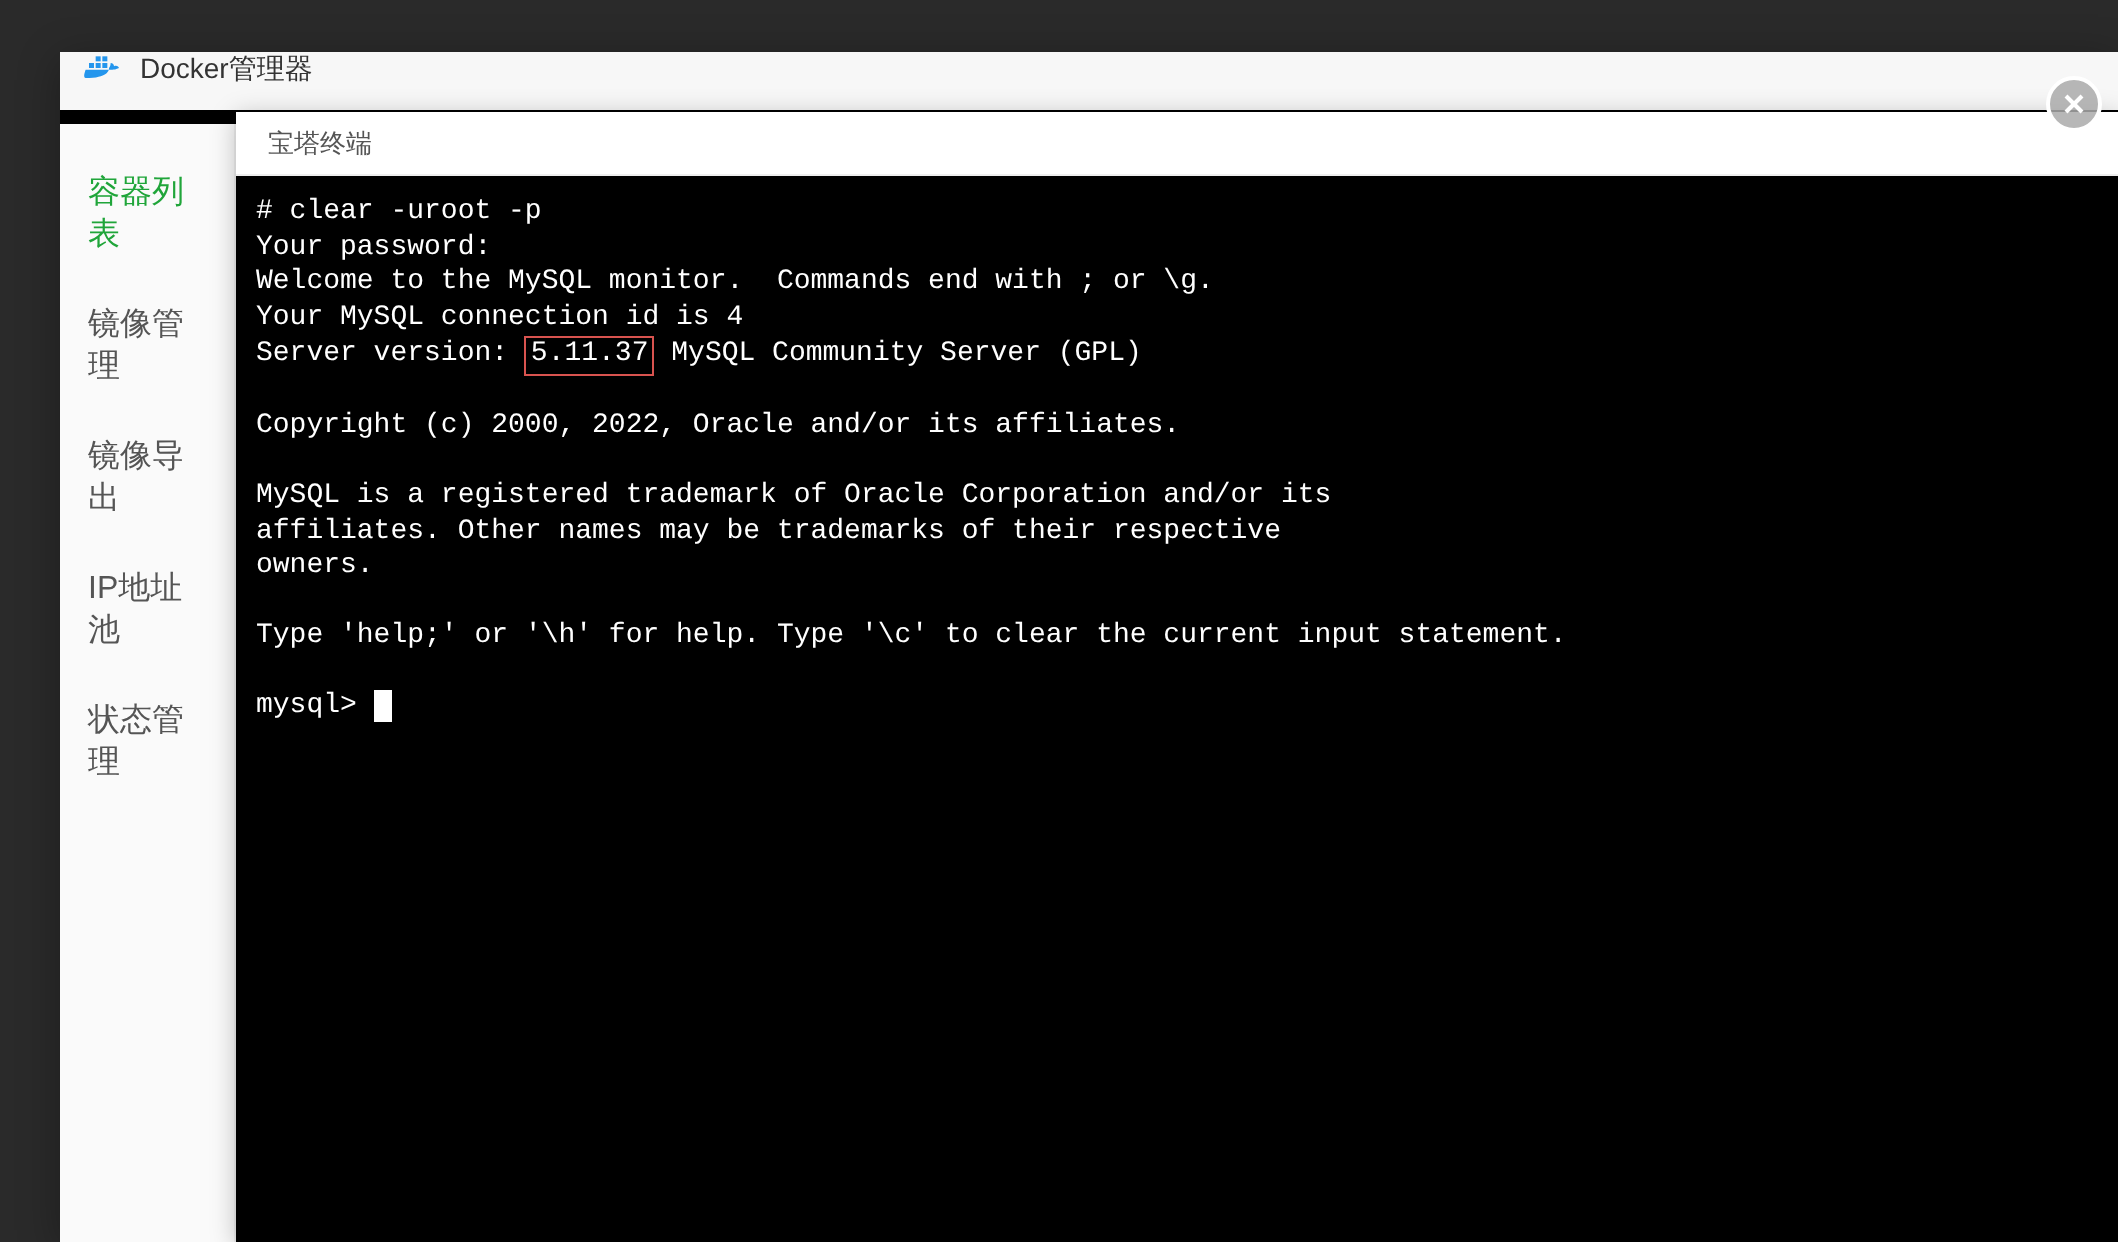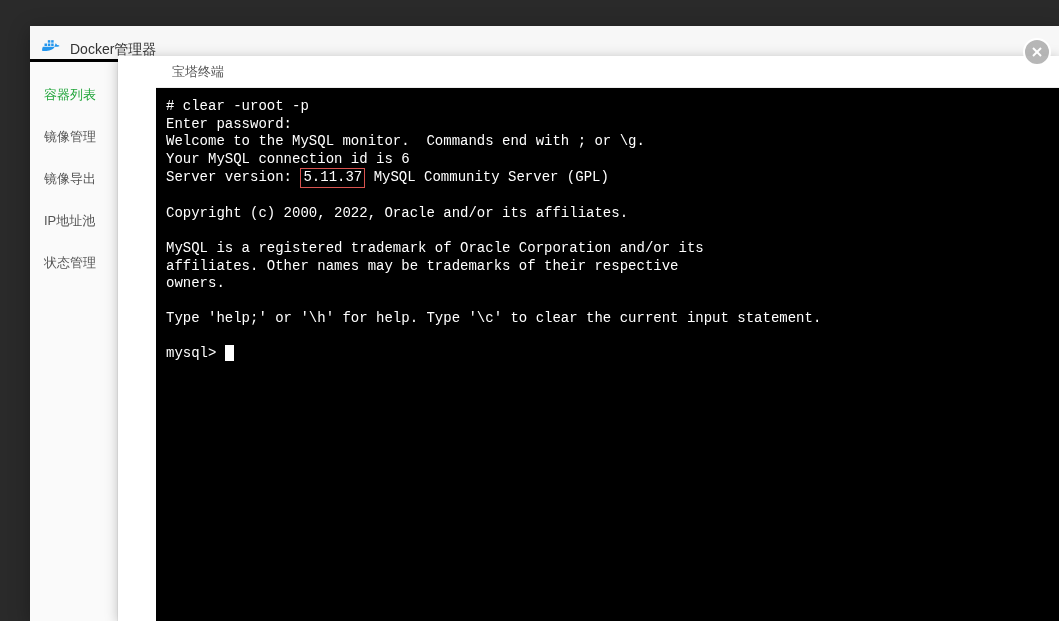--- a/index.html
+++ b/index.html
@@ -22,45 +22,45 @@
       left: 30px;
       right: 0;
       bottom: 0;
       background: #fff;
       box-shadow: 0 4px 20px rgba(0,0,0,0.3);
     }
     .modal-header {
       height: 36px;
       background: #f7f7f7;
       display: flex;
-      align-items: flex-end;
+      align-items: flex-start;
       padding: 0 12px;
       gap: 8px;
-      border-bottom: 3px solid #000000;
+      border-bottom: 7px solid #000000;
     }
     .docker-icon {
       color: #2496ed;
       font-size: 18px;
     }
     .modal-title {
       font-size: 14px;
       color: #333;
     }
     .modal-body {
       display: flex;
       height: calc(100% - 36px);
     }
     .sidebar {
       width: 88px;
       background: #fafafa;
       border-right: 1px solid #eee;
       padding-top: 12px;
     }
     .sidebar-item {
-      font-size: 13px;
+      font-size: 16px;
       color: #555;
       padding: 12px 14px;
       cursor: pointer;
     }
     .sidebar-item.active {
       color: #20a53a;
     }
     .main-area {
       flex: 1;
       position: relative;
@@ -79,21 +79,20 @@
     .terminal-modal {
       position: absolute;
       top: 56px;
       left: 118px;
       right: 0;
       bottom: 0;
       background: #fff;
       box-shadow: 0 2px 12px rgba(0,0,0,0.25);
       display: flex;
       flex-direction: column;
-      padding-left: 38px;
     }
     .terminal-header {
       height: 32px;
       padding: 0 16px;
       font-size: 13px;
       color: #555;
       display: flex;
       align-items: center;
       background: #fff;
       border-bottom: 1px solid #eee;
@@ -171,23 +170,23 @@
     <div class="main-area">
       <span class="side-text t1">日志</span>
       <span class="side-text t2">日志</span>
     </div>
   </div>
 </div>
 
 <div class="terminal-modal">
   <div class="terminal-header">宝塔终端</div>
   <div class="terminal-body"><span># clear -uroot -p</span>
-<span>Enter password:</span>
+<span>Your password:</span>
 <span>Welcome to the MySQL monitor.  Commands end with ; or \g.</span>
-<span>Your MySQL connection id is 6</span>
+<span>Your MySQL connection id is 4</span>
 <span>Server version: </span><span class="highlight-box">5.11.37</span><span> MySQL Community Server (GPL)</span>
 <span></span>
 <span>Copyright (c) 2000, 2022, Oracle and/or its affiliates.</span>
 <span></span>
 <span>MySQL is a registered trademark of Oracle Corporation and/or its</span>
 <span>affiliates. Other names may be trademarks of their respective</span>
 <span>owners.</span>
 <span></span>
 <span>Type 'help;' or '\h' for help. Type '\c' to clear the current input statement.</span>
 <span></span>

